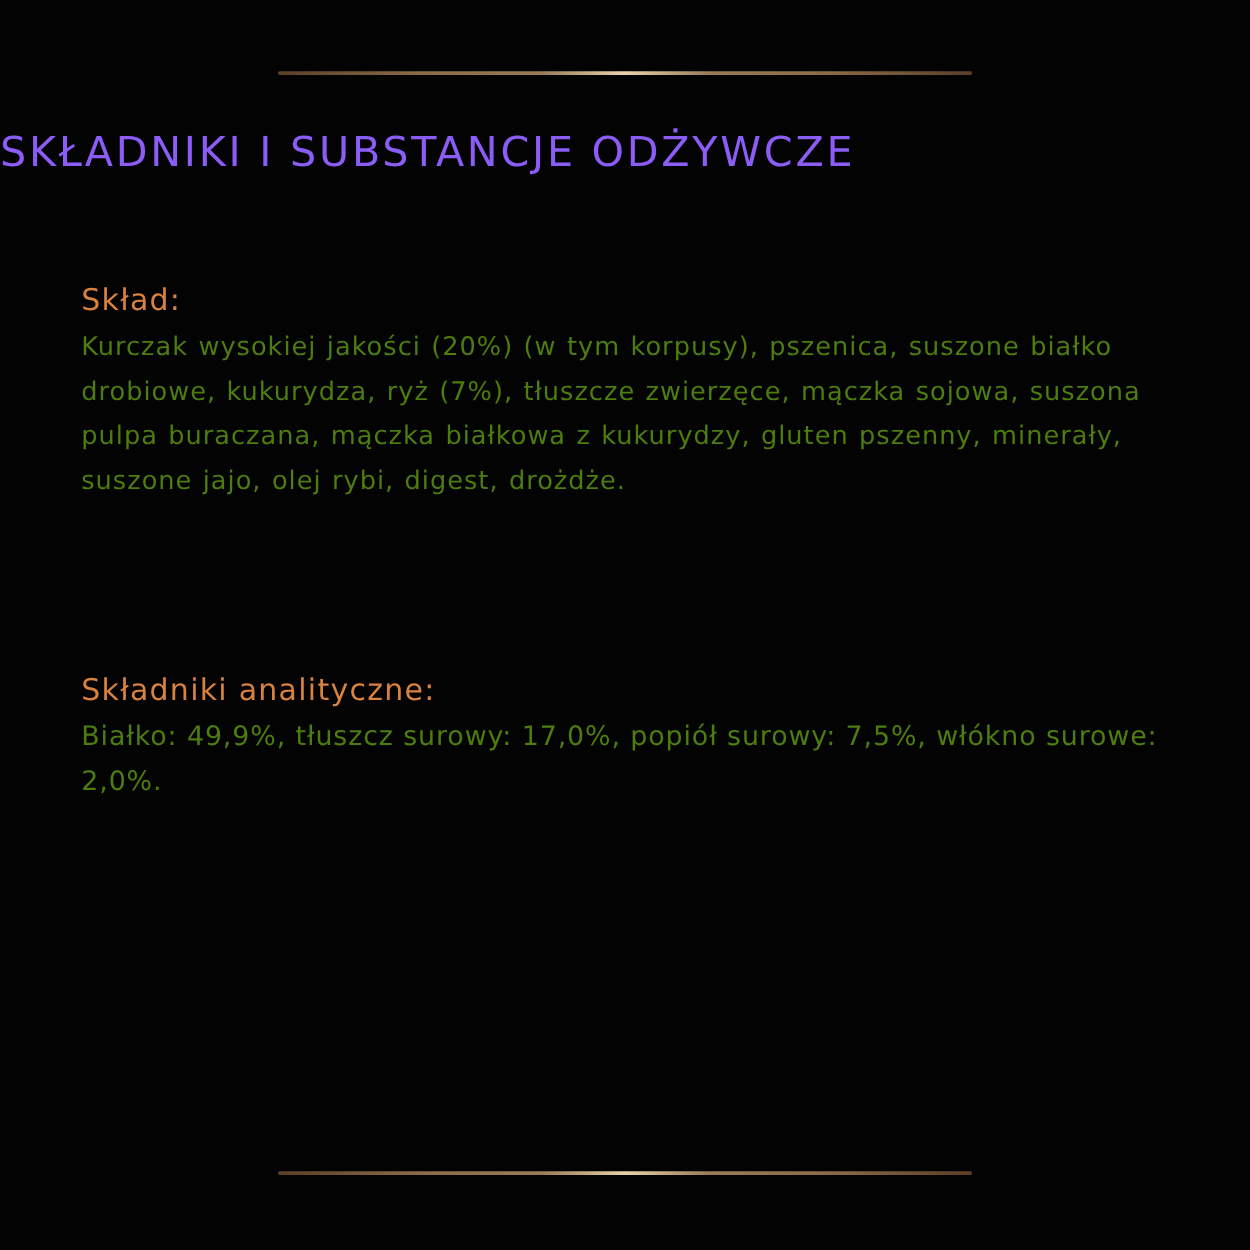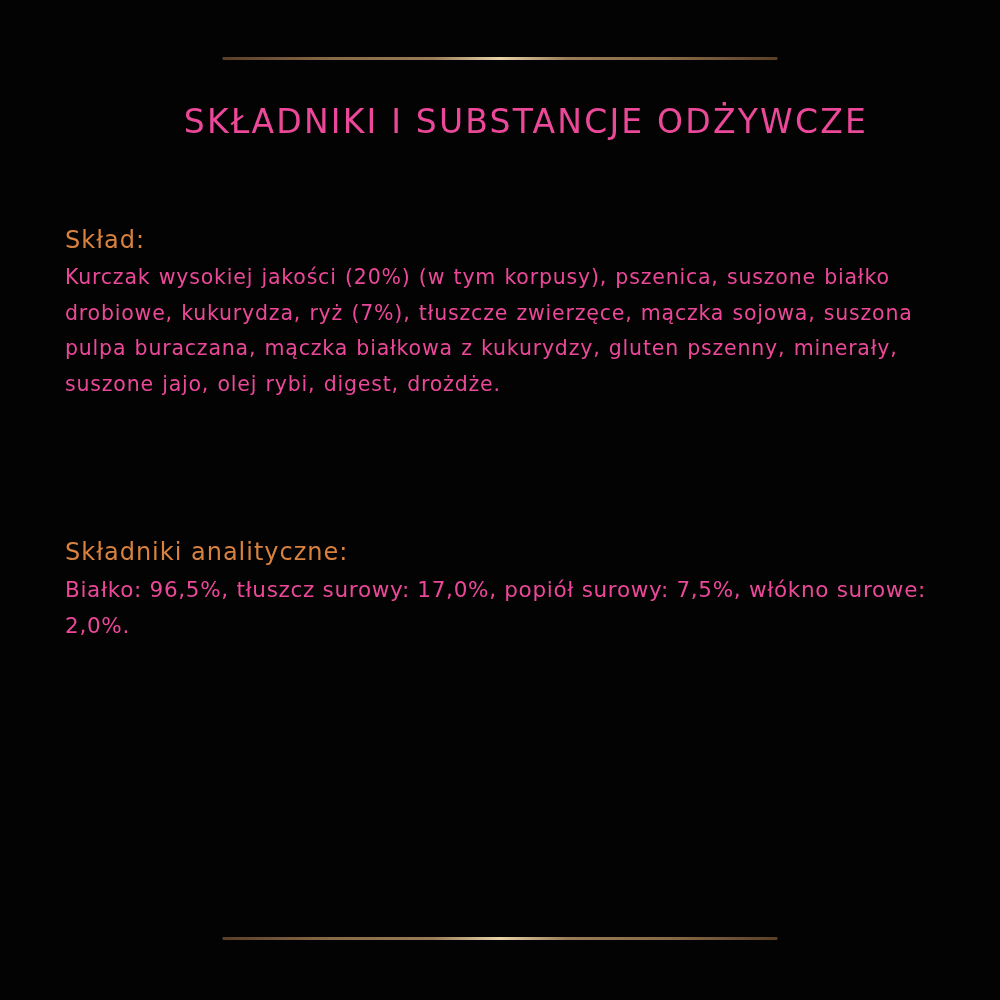--- a/index.html
+++ b/index.html
@@ -31,25 +31,25 @@
       border-radius: 1px;
     }
     .divider.top { top: 57px; width: 555px; }
     .divider.bottom { top: 937px; width: 555px; }
 
     .page-title {
       position: absolute;
       top: 102px;
       left: 0;
       width: 868px;
-      text-align: right;
+      text-align: left;
       font-family: "DejaVu Sans", sans-serif;
       font-size: 33px;
       letter-spacing: 2.2px;
-      color: #ec4899;
+      color: #8b5cf6;
       font-weight: normal;
       margin: 0;
     }
 
     .section {
       position: absolute;
       left: 65px;
       width: 900px;
     }
     .section-heading {
@@ -58,21 +58,21 @@
       font-size: 24px;
       font-weight: normal;
       color: #d9823f;
       letter-spacing: 1px;
       line-height: 40px;
     }
     .section-body {
       margin: 0;
       font-size: 21.5px;
       line-height: 35.5px;
-      color: #ec4899;
+      color: #4d7c0f;
       letter-spacing: 0.6px;
     }
     .section.sklad { top: 220px; }
     .section.analityczne { top: 484px; margin-top: 48px; }
     .section.dodatki { top: 683px; }
     .section.sklad .section-body { font-family: "DejaVu Sans", sans-serif; font-size: 20.5px; letter-spacing: 0.8px; word-spacing: 1px; }
     .section.analityczne .section-body,
     .section.dodatki .section-body { font-family: "DejaVu Sans", sans-serif; font-size: 21.5px; letter-spacing: 0.7px; }
   </style>
 </head>
@@ -82,19 +82,19 @@
 
 <h1 class="page-title">SKŁADNIKI I SUBSTANCJE ODŻYWCZE</h1>
 
 <section class="section sklad">
   <h2 class="section-heading">Skład:</h2>
   <p class="section-body">Kurczak wysokiej jakości (20%) (w tym korpusy), pszenica, suszone białko drobiowe, kukurydza, ryż (7%), tłuszcze zwierzęce, mączka sojowa, suszona pulpa buraczana, mączka białkowa z kukurydzy, gluten pszenny, minerały, suszone jajo, olej rybi, digest, drożdże.</p>
 </section>
 
 <section class="section analityczne">
   <h2 class="section-heading">Składniki analityczne:</h2>
-  <p class="section-body">Białko: 96,5%, tłuszcz surowy: 17,0%, popiół surowy: 7,5%, włókno surowe: 2,0%.</p>
+  <p class="section-body">Białko: 49,9%, tłuszcz surowy: 17,0%, popiół surowy: 7,5%, włókno surowe: 2,0%.</p>
 </section>
 
 <section class="section dodatki">
 </section>
 
 <div class="divider bottom"></div>
 
 </body></html>

